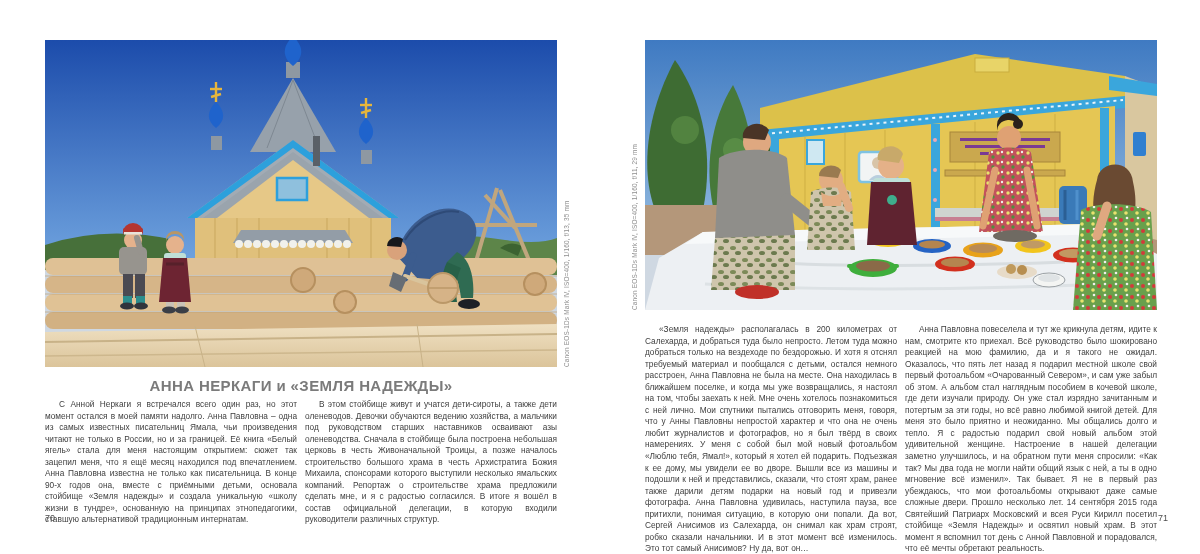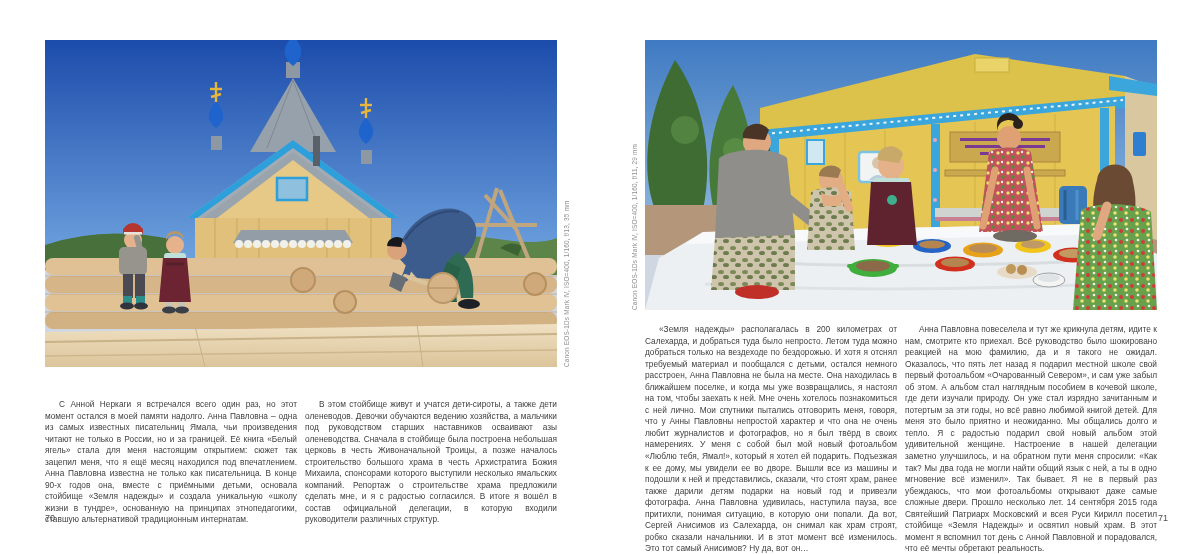--- a/index.html
+++ b/index.html
@@ -177,20 +177,21 @@
         <line x1="0" y1="302" x2="512" y2="294" stroke="#c8b288" stroke-width="2"></line>
         <line x1="0" y1="316" x2="512" y2="310" stroke="#cdb78d" stroke-width="1.5"></line>
         <line x1="150" y1="286" x2="160" y2="327" stroke="#c8b288" stroke-width="1"></line>
         <line x1="372" y1="284" x2="378" y2="327" stroke="#c8b288" stroke-width="1"></line>
       </g>
     </svg>
   </div>
 
   <div class="vcap" style="left:563px;top:40px;width:327px;">Canon EOS-1Ds Mark IV, ISO=400, 1/160, f/13, 35 mm</div>
 
+  <div class="abs title" style="left:45px;top:377px;width:512px;">АННА НЕРКАГИ и «ЗЕМЛЯ НАДЕЖДЫ»</div>
 
   <div class="abs col" style="left:45px;top:399px;width:252px;">С Анной Неркаги я встречался всего один раз, но этот момент остался в моей памяти надолго. Анна Павловна – одна из самых известных писательниц Ямала, чьи произведения читают не только в России, но и за границей. Её книга «Белый ягель» стала для меня настоящим открытием: сюжет так зацепил меня, что я ещё месяц находился под впечатлением. Анна Павловна известна не только как писательница. В конце 90-х годов она, вместе с приёмными детьми, основала стойбище «Земля надежды» и создала уникальную «школу жизни в тундре», основанную на принципах этнопедагогики, ставшую альтернативой традиционным интернатам.</div>
   <div class="abs col" style="left:305px;top:399px;width:252px;">В этом стойбище живут и учатся дети-сироты, а также дети оленеводов. Девочки обучаются ведению хозяйства, а мальчики под руководством старших наставников осваивают азы оленеводства. Сначала в стойбище была построена небольшая церковь в честь Живоначальной Троицы, а позже началось строительство большого храма в честь Архистратига Божия Михаила, спонсорами которого выступили несколько ямальских компаний. Репортаж о строительстве храма предложили сделать мне, и я с радостью согласился. В итоге я вошёл в состав официальной делегации, в которую входили руководители различных структур.</div>
 
   <div class="abs pageno" style="left:45px;top:513px;width:40px;">70</div>
 </div>
 
 <div class="abs" style="left:600px;top:0;width:600px;height:554px;">
 
   <div class="vcap" style="left:31px;top:40px;width:270px;">Canon EOS-1Ds Mark IV, ISO=400, 1/160, f/11, 29 mm</div>

